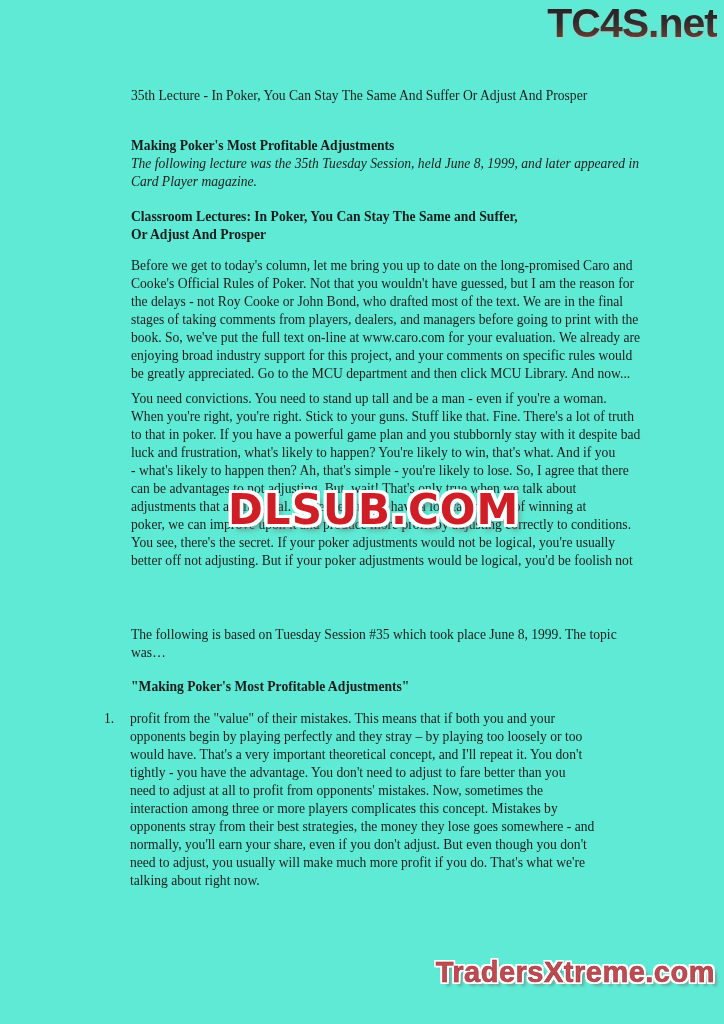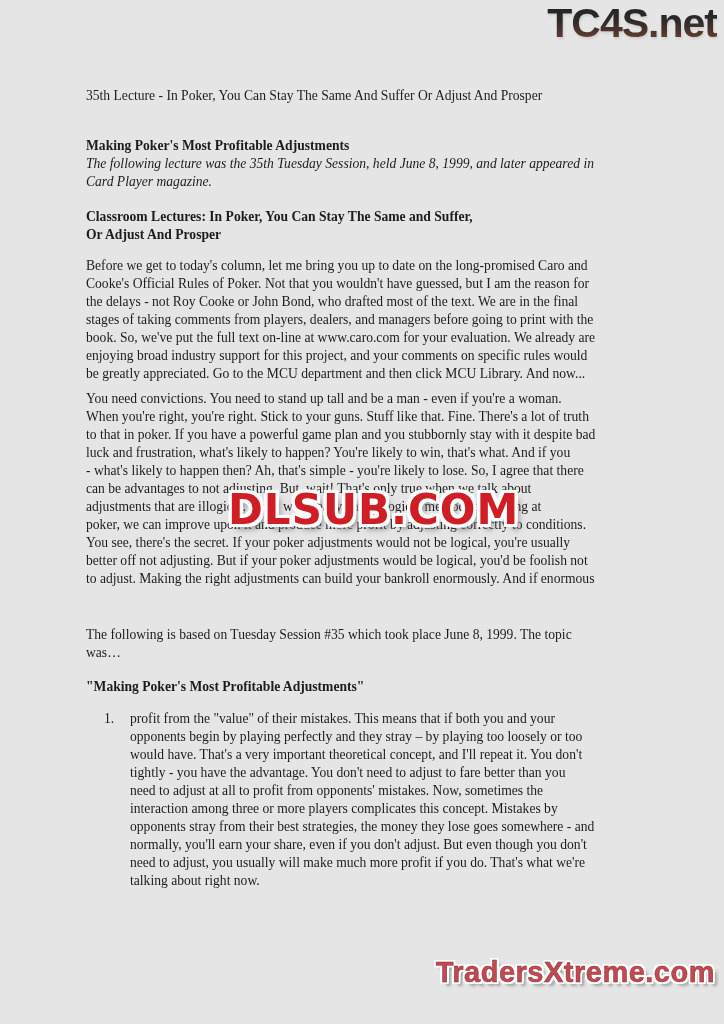--- a/index.html
+++ b/index.html
@@ -1,20 +1,20 @@
 <!DOCTYPE html>
 <html><head>
 <meta charset="utf-8">
 <style>
   html,body { margin:0; padding:0; background:#ffffff; }
   .page {
-    position:relative; width:724px; height:1024px; background:#e5e5e5;
+    position:relative; width:724px; height:1024px; background:#5eead4;
     font-family:"Liberation Serif", serif; color:#1c1c1c; overflow:hidden;
   }
-  .txt { position:absolute; font-size:13.6px; line-height:18px; letter-spacing:0; }
+  .txt { position:absolute; font-size:13.6px; line-height:18px; letter-spacing:0;margin-left:45px; }
   .tline { white-space:nowrap; }
 
   .doc-title      { left:86px; top:87px;  }
   .intro-heading  { left:86px; top:137px; font-weight:bold; }
   .intro-note     { left:86px; top:155px; font-style:italic; }
   .section-heading{ left:86px; top:208px; font-weight:bold; }
   .para1          { left:86px; top:257px; }
   .para2          { left:86px; top:390px; }
   .para3          { left:86px; top:626px; }
   .quote-heading  { left:86px; top:678px; font-weight:bold; }
@@ -93,21 +93,20 @@
       <div class="tline">You need convictions. You need to stand up tall and be a man - even if you're a woman.</div>
       <div class="tline">When you're right, you're right. Stick to your guns. Stuff like that. Fine. There's a lot of truth</div>
       <div class="tline">to that in poker. If you have a powerful game plan and you stubbornly stay with it despite bad</div>
       <div class="tline">luck and frustration, what's likely to happen? You're likely to win, that's what. And if you</div>
       <div class="tline">- what's likely to happen then? Ah, that's simple - you're likely to lose. So, I agree that there</div>
       <div class="tline">can be advantages to not adjusting. But, wait! That's only true when we talk about</div>
       <div class="tline">adjustments that are illogical. Since we already have a logical method of winning at</div>
       <div class="tline">poker, we can improve upon it and produce more profit by adjusting correctly to conditions.</div>
       <div class="tline">You see, there's the secret. If your poker adjustments would not be logical, you're usually</div>
       <div class="tline">better off not adjusting. But if your poker adjustments would be logical, you'd be foolish not</div>
-      <div class="tline">to adjust. Making the right adjustments can build your bankroll enormously. And if enormous</div>
     </div>
 
   <div class="txt para3">
       <div class="tline">The following is based on Tuesday Session #35 which took place June 8, 1999. The topic</div>
       <div class="tline">was…</div>
     </div>
 
   <div class="txt quote-heading">"Making Poker's Most Profitable Adjustments"</div>
 
   <div class="list-item">

